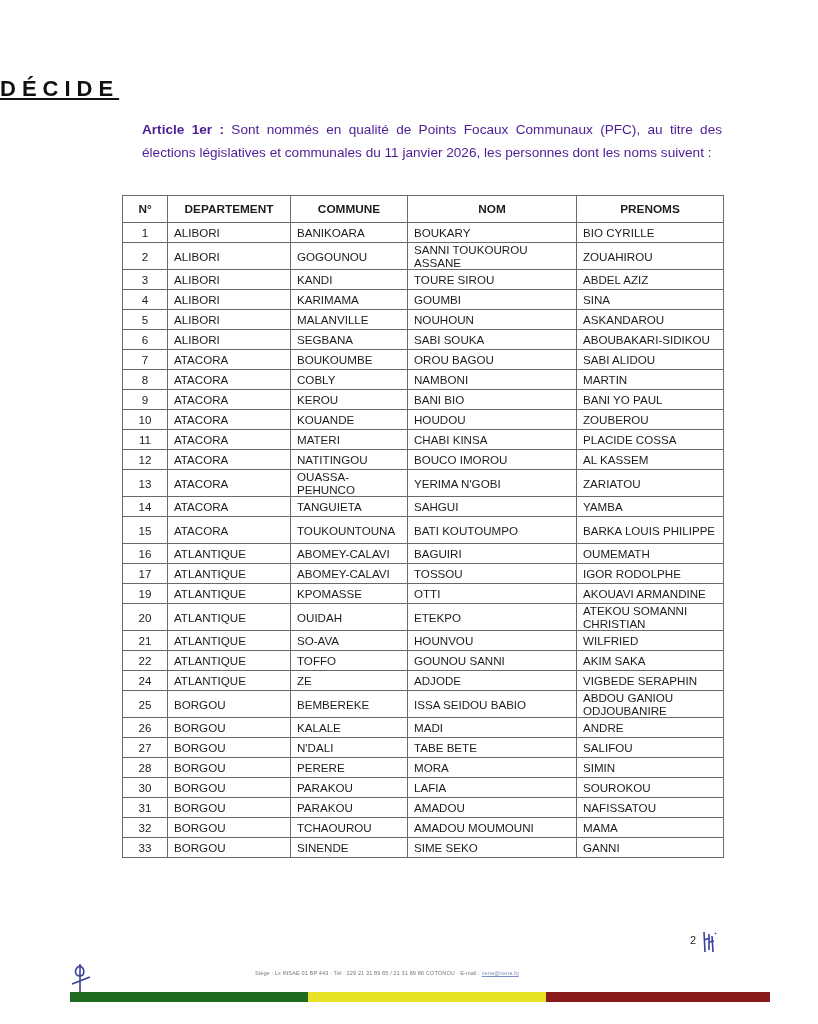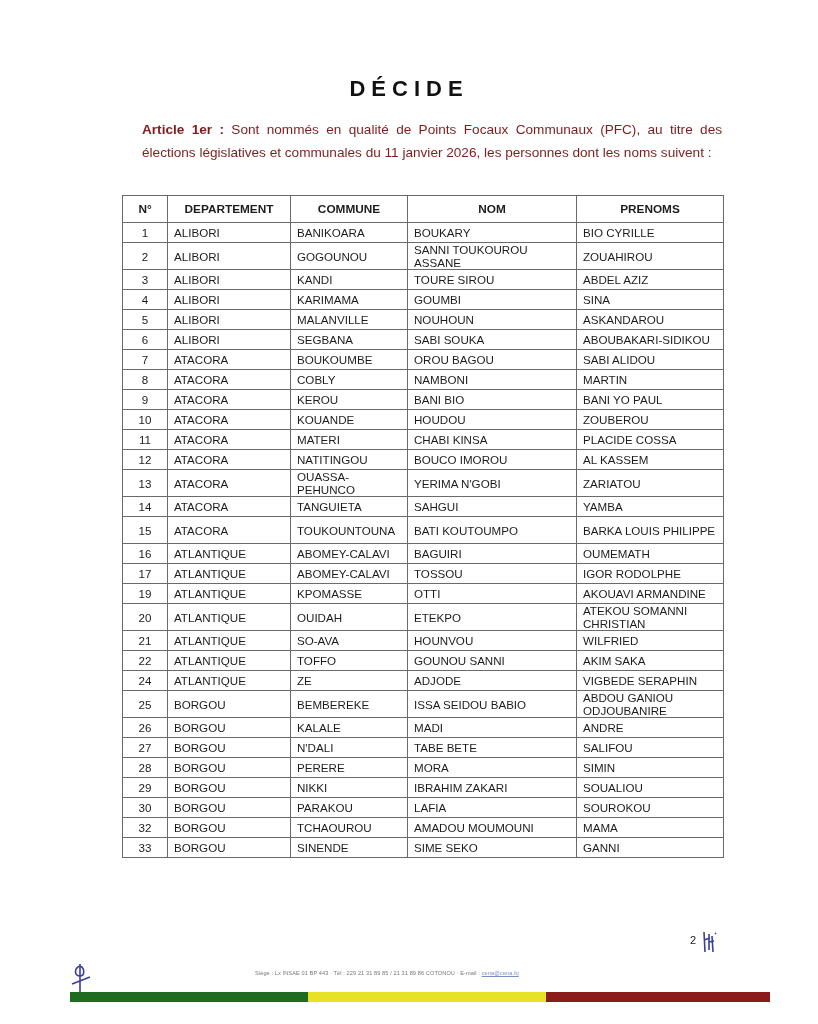--- a/index.html
+++ b/index.html
@@ -3,26 +3,26 @@
 <meta charset="utf-8">
 <style>
   html, body { margin: 0; padding: 0; }
   body {
     width: 818px; height: 1024px; background: #ffffff;
     position: relative; overflow: hidden;
     font-family: "Liberation Sans", sans-serif; color: #1a1a1a;
   }
   .title {
     position: absolute; left: 0; right: 0; top: 76px;
-    text-align: center; font-weight: bold; font-size: 22px;
-    letter-spacing: 6px; color: #111;
+    text-align: left; font-weight: bold; font-size: 22px;
+    letter-spacing: 6px; color: #111; text-decoration: underline;
   }
   .intro {
     position: absolute; left: 142px; width: 580px; top: 118px;
-    font-size: 13.6px; line-height: 23px; text-align: justify; color: #7f1d1d;
+    font-size: 13.6px; line-height: 23px; text-align: justify; color: #4c1d95;
   }
   .intro b { font-weight: bold; }
   table.pfc {
     position: absolute; left: 122px; top: 195px;
     border-collapse: collapse; table-layout: fixed; width: 601px;
     font-size: 11.6px; color: #1c1c1c;
   }
   table.pfc th, table.pfc td {
     border: 1px solid #6a6a6a; padding: 0 6px; vertical-align: middle;
     line-height: 13px; overflow: hidden;
@@ -251,32 +251,32 @@
         <td>SALIFOU</td>
       </tr>
       <tr>
         <td class="num">28</td>
         <td>BORGOU</td>
         <td>PERERE</td>
         <td>MORA</td>
         <td>SIMIN</td>
       </tr>
       <tr>
-        <td class="num">29</td>
-        <td>BORGOU</td>
-        <td>NIKKI</td>
-        <td>IBRAHIM ZAKARI</td>
-        <td>SOUALIOU</td>
-      </tr>
-      <tr>
         <td class="num">30</td>
         <td>BORGOU</td>
         <td>PARAKOU</td>
         <td>LAFIA</td>
         <td>SOUROKOU</td>
+      </tr>
+      <tr>
+        <td class="num">31</td>
+        <td>BORGOU</td>
+        <td>PARAKOU</td>
+        <td>AMADOU</td>
+        <td>NAFISSATOU</td>
       </tr>
       <tr>
         <td class="num">32</td>
         <td>BORGOU</td>
         <td>TCHAOUROU</td>
         <td>AMADOU MOUMOUNI</td>
         <td>MAMA</td>
       </tr>
       <tr>
         <td class="num">33</td>

